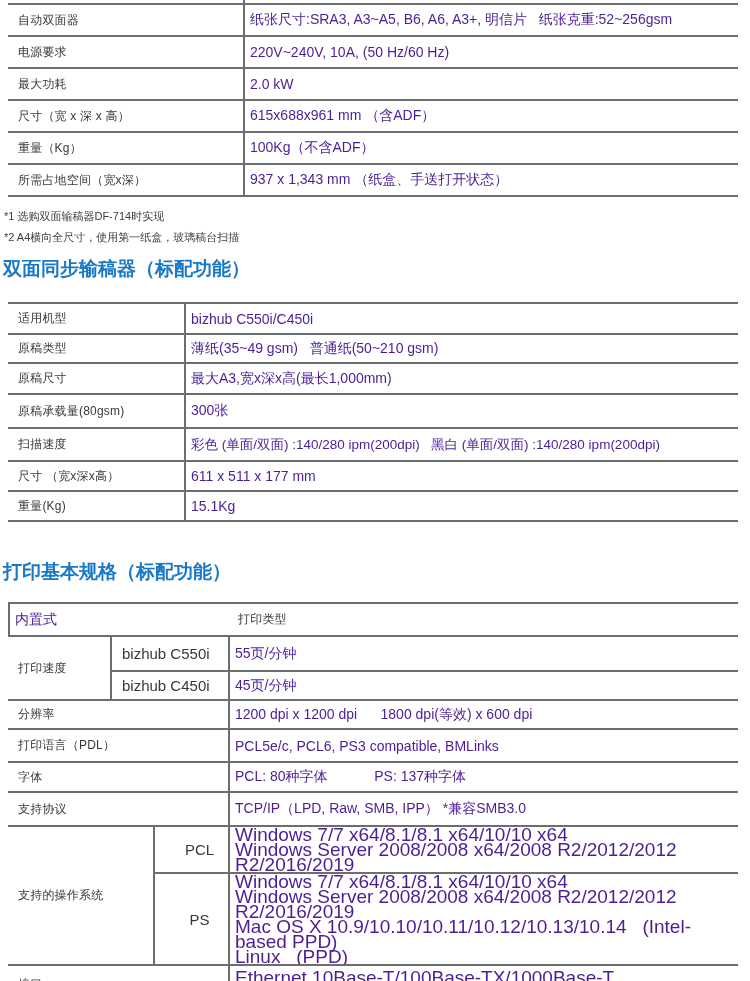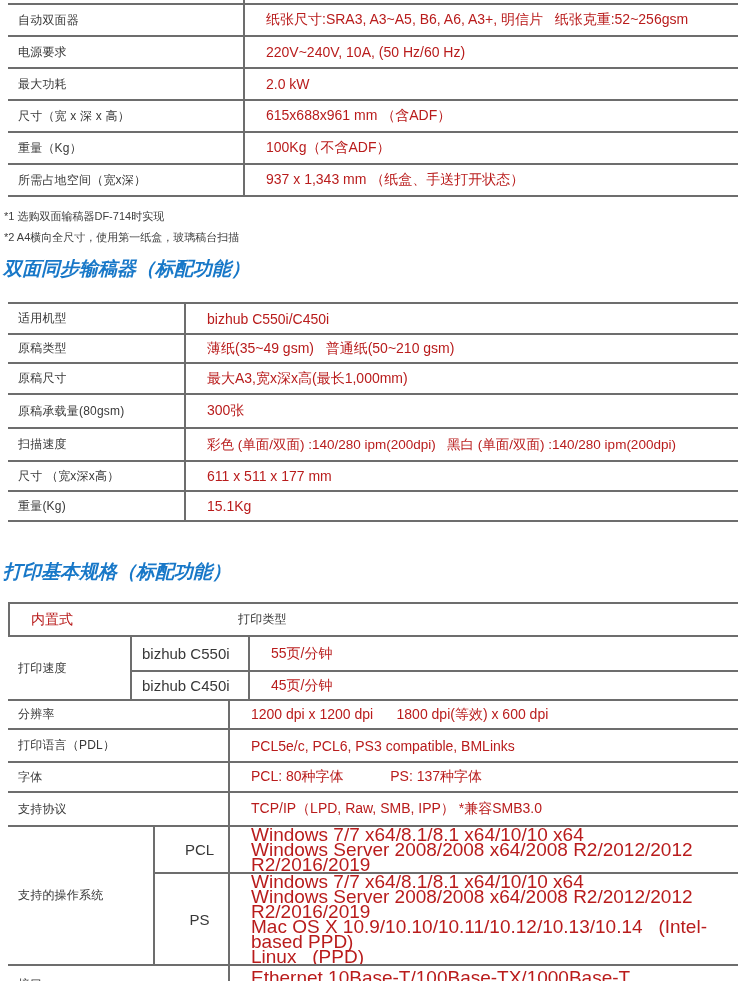--- a/index.html
+++ b/index.html
@@ -15,62 +15,61 @@
   .tbl { margin-left:8px; width:730px; border-bottom:2px solid #6d6d6d; box-sizing:border-box; }
   .row { display:grid; border-top:2px solid #6d6d6d; }
   .cell { display:flex; align-items:center; box-sizing:border-box; overflow:hidden; }
   .label {
     padding-left:10px;
     font-size:12px;
     color:#383838;
     letter-spacing:0.2px;
   }
   .value {
-    padding-left:21px; padding-right:2px;
+    padding-left:5px; padding-right:2px;
     border-left:2px solid #6d6d6d;
     font-size:14px;
     white-space:pre-wrap;
-    color:#b91c1c;
+    color:#4c1d95;
   }
   .value.small { font-size:13.5px; }
 
   
   .tbl1 { position:relative; margin-top:3px; }
   .tbl1::before { content:""; position:absolute; top:-3px; left:235px; width:2px; height:3px; background:#6d6d6d; }
   .tbl1 .row { grid-template-columns:235px 1fr; }
   .tbl1 .cell { min-height:30px; }
 
   
   .footnotes { margin:9px 0 0 4px; }
   .footnote { margin:0; font-size:11px; line-height:21px; color:#3d3d3d; }
 
   
   .sec-title {
     margin:9px 16px 0 3px;
     font-size:19px; line-height:24px;
     font-weight:bold;
     color:#1878c8;
-    font-style:italic;
   }
   .sec-title.second { margin-top:38px; }
 
   
   .tbl2 { margin-top:21px; }
   .tbl2 .row { grid-template-columns:176px 1fr; }
   .tbl2 .cell { min-height:28px; }
 
   
   .tbl3 { margin-top:18px; }
   .tbl3 .row.simple { grid-template-columns:220px 1fr; }
   .group { display:grid; border-top:2px solid #6d6d6d; }
   .group.speed { grid-template-columns:102px 1fr; }
   .group.os { grid-template-columns:145px 1fr; }
   .subrow { display:grid; }
   .subrow.bt { border-top:2px solid #6d6d6d; }
-  .group.speed .subrow { grid-template-columns:118px 1fr;margin-left:20px; }
+  .group.speed .subrow { grid-template-columns:118px 1fr; }
   .group.os .subrow { grid-template-columns:75px 1fr; }
   .sublabel {
     border-left:2px solid #6d6d6d;
     font-size:15px; color:#383838;
     padding-left:10px;
   }
   .sublabel.centered { justify-content:center; padding-left:16px; }
   .multiline { flex-direction:column; align-items:flex-start; justify-content:center; }
   .multiline .line { display:block; font-size:19px; line-height:15px; white-space:pre-wrap; }
 

